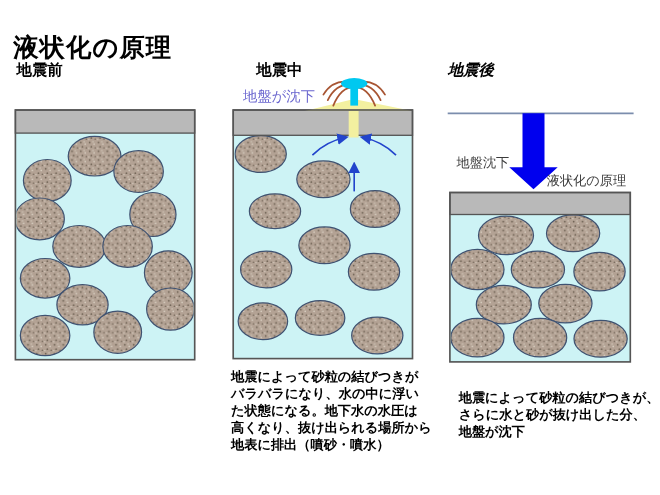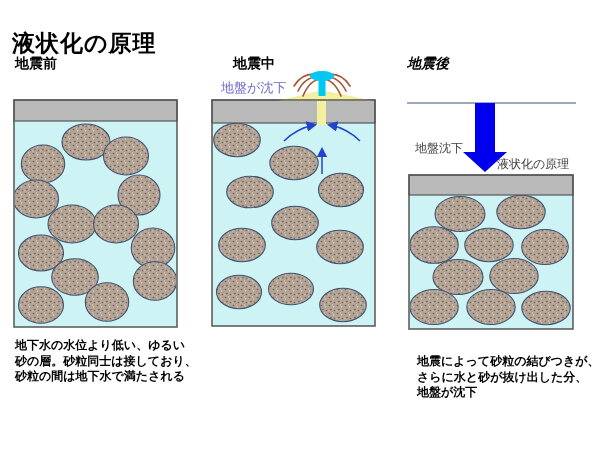--- a/index.html
+++ b/index.html
@@ -153,20 +153,22 @@
 
   <div class="panel-h h-before">地震前</div>
   <div class="panel-h h-during">地震中</div>
   <div class="panel-h h-after">地震後</div>
 
   <div class="spout-label">地盤が沈下</div>
 
   <div class="ann ann-subside">地盤沈下</div>
   <div class="ann ann-new">液状化の原理</div>
 
-  <div class="caption cap-before">地下水の水位より低い、ゆるい
-砂の層。砂粒同士は接しており、
-砂粒の間は地下水で満たされる</div>
+  <div class="caption cap-during">地震によって砂粒の結びつきが
+バラバラになり、水の中に浮い
+た状態になる。地下水の水圧は
+高くなり、抜け出られる場所から
+地表に排出（噴砂・噴水）</div>
   <div class="caption cap-after">地震によって砂粒の結びつきが、
 さらに水と砂が抜け出した分、
 地盤が沈下</div>
 
 </div>
 
 </body></html>

